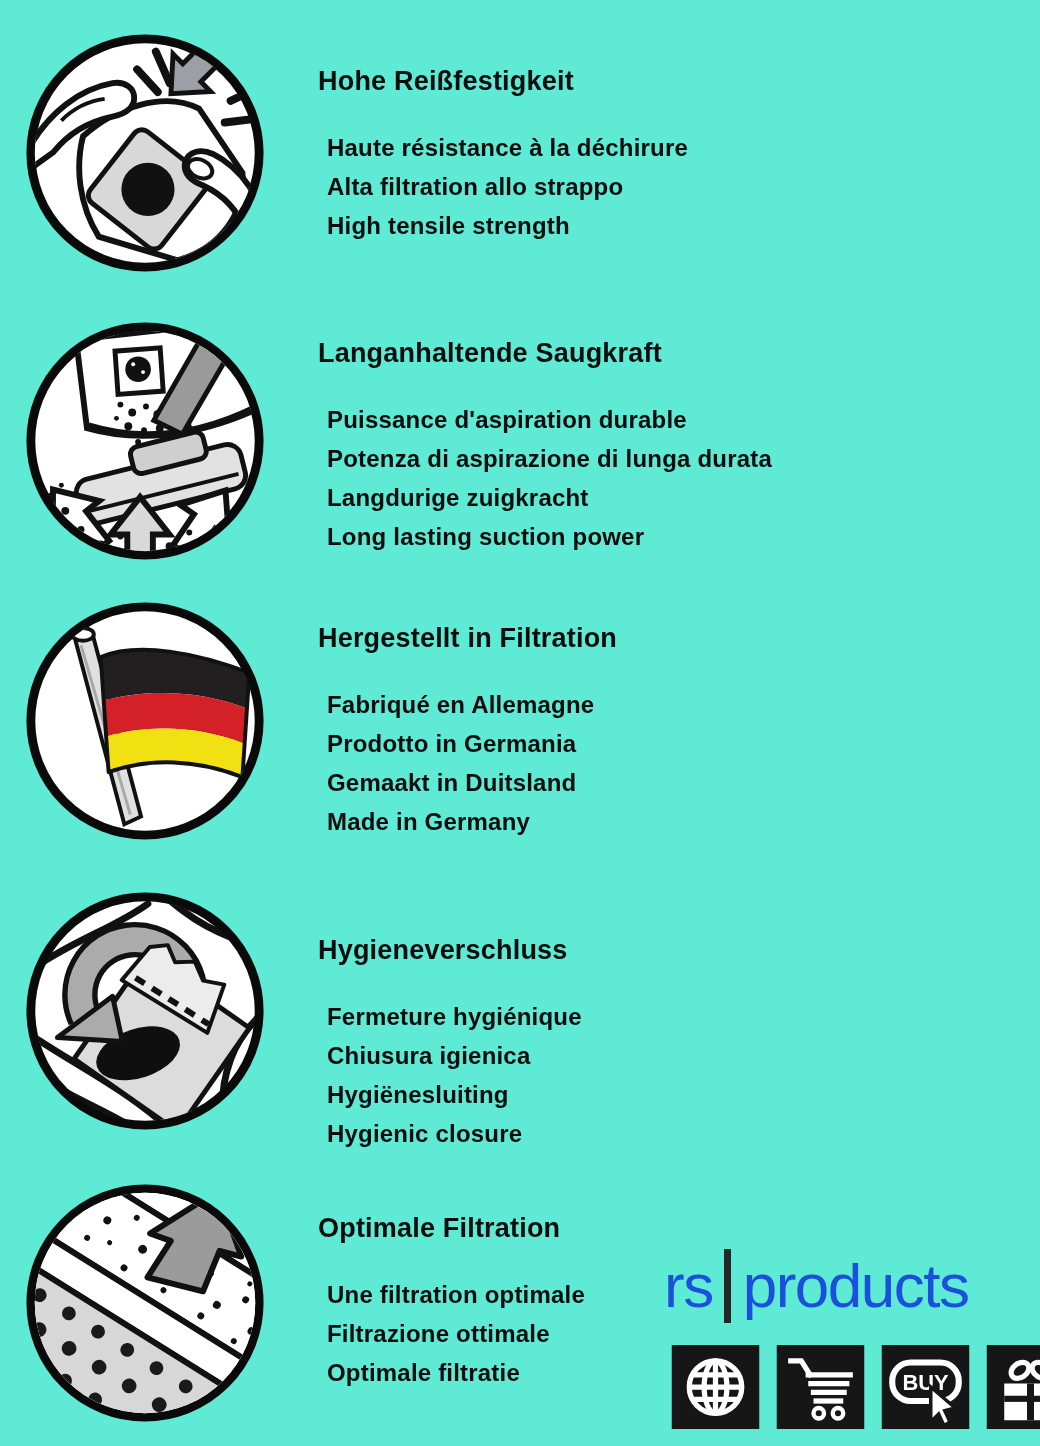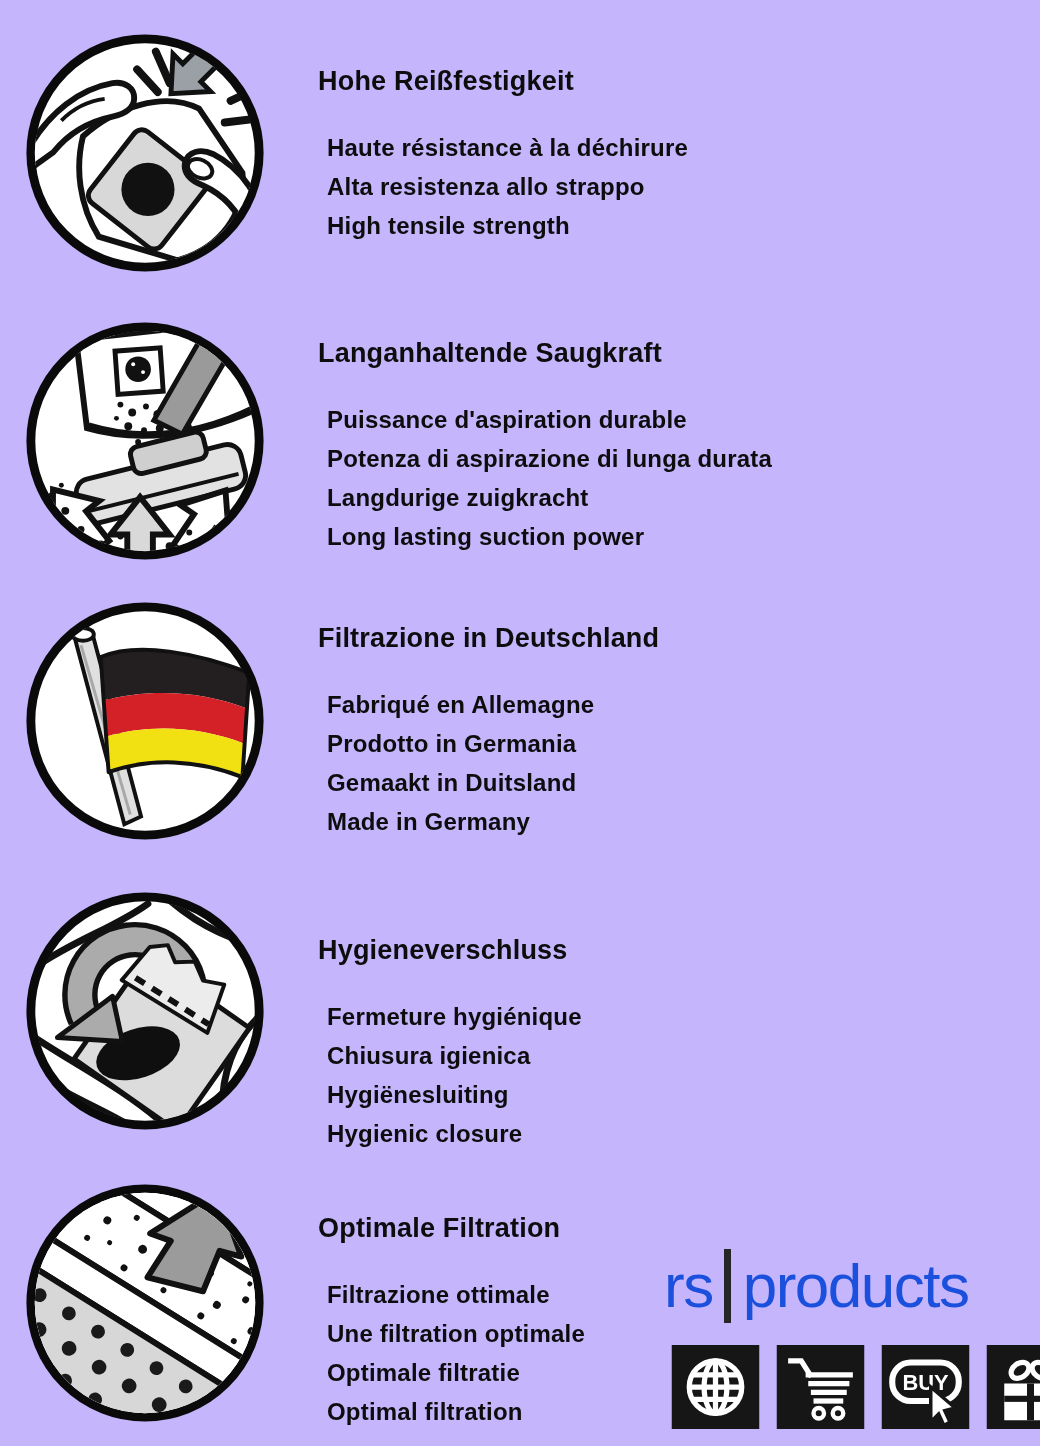--- a/index.html
+++ b/index.html
@@ -1,18 +1,18 @@
 <!DOCTYPE html>
 <html><head>
 <meta charset="utf-8">
 <style>
   * { box-sizing: border-box; }
   html,body { margin:0; padding:0; background:#ffffff; }
   body { font-family:"Liberation Sans", sans-serif; }
-  .page { position:relative; width:1040px; height:1446px; background:#c4b5fd; overflow:hidden; }
+  .page { position:relative; width:1040px; height:1446px; background:#5eead4; overflow:hidden; }
 
   .circle-icon { position:absolute; left:22px; width:246px; height:246px; }
   .circle-icon svg { width:100%; height:100%; display:block; }
 
   .feature-text { position:absolute; left:318px; width:660px; }
   .feature-title { font-size:27px; font-weight:bold; color:#0d0d0d; margin:0 0 36px 0; line-height:31px; letter-spacing:0.2px; }
   .feature-line { font-size:24px; font-weight:bold; color:#0d0d0d; margin:9px; line-height:30px; letter-spacing:0.2px; }
 
   .brand { position:absolute; left:664px; top:1246px; display:flex; align-items:center; height:80px; }
   .brand-text { font-size:62px; font-weight:normal; color:#1b50dc; letter-spacing:-1.5px; line-height:1; }
@@ -51,21 +51,21 @@
         <path d="M136,22 L150,54" stroke="#111" stroke-width="8" stroke-linecap="round"></path>
         <path d="M117,40 L138,63" stroke="#111" stroke-width="8" stroke-linecap="round"></path>
         <path d="M212,72 L242,58" stroke="#111" stroke-width="8" stroke-linecap="round"></path>
         <path d="M206,94 L240,90" stroke="#111" stroke-width="8" stroke-linecap="round"></path>
       </g>
     </svg>
   </div>
   <div class="feature-text" style="top:66px">
     <h2 class="feature-title">Hohe Reißfestigkeit</h2>
     <p class="feature-line">Haute résistance à la déchirure</p>
-    <p class="feature-line">Alta resistenza allo strappo</p>
+    <p class="feature-line">Alta filtration allo strappo</p>
     <p class="feature-line">High tensile strength</p>
   </div>
 
   <div class="circle-icon" style="top:318px">
     <svg viewBox="0 0 250 250">
       <defs>
           <clipPath id="c2">
             <circle cx="125" cy="125" r="112"></circle>
           </clipPath>
         </defs>
@@ -146,21 +146,21 @@
         <path d="M60,48 L110,220" stroke="#a8a8a8" stroke-width="3"></path>
         <ellipse cx="62" cy="37" rx="11" ry="6.5" fill="#fff" stroke="#111" stroke-width="4"></ellipse>
         <path d="M80,60 C118,44 178,56 231,76 L228,112 C182,94 128,92 83,104 Z" fill="#231f20"></path>
         <path d="M83,104 C128,92 182,94 228,112 L226,148 C180,130 128,128 85,141 Z" fill="#d42027"></path>
         <path d="M85,141 C128,128 180,130 226,148 L224,182 C178,164 130,162 88,177 Z" fill="#f2e112"></path>
         <path d="M80,60 C118,44 178,56 231,76 L224,182 C178,164 130,162 88,177 Z" fill="none" stroke="#111" stroke-width="4" stroke-linejoin="round"></path>
       </g>
     </svg>
   </div>
   <div class="feature-text" style="top:623px">
-    <h2 class="feature-title">Filtrazione in Deutschland</h2>
+    <h2 class="feature-title">Hergestellt in Filtration</h2>
     <p class="feature-line">Fabriqué en Allemagne</p>
     <p class="feature-line">Prodotto in Germania</p>
     <p class="feature-line">Gemaakt in Duitsland</p>
     <p class="feature-line">Made in Germany</p>
   </div>
 
   <div class="circle-icon" style="top:888px">
     <svg viewBox="0 0 250 250">
       <defs>
           <clipPath id="c4">
@@ -270,24 +270,23 @@
           </g>
         </g>
         <g transform="translate(180,60) rotate(30)">
           <path d="M-26,60 L-24,16 L-46,20 L-8,-52 L46,-6 L24,0 L30,44 Z" fill="#9b9b9b" stroke="#111" stroke-width="6" stroke-linejoin="round"></path>
         </g>
       </g>
     </svg>
   </div>
   <div class="feature-text" style="top:1213px">
     <h2 class="feature-title">Optimale Filtration</h2>
+    <p class="feature-line">Une filtration optimale</p>
     <p class="feature-line">Filtrazione ottimale</p>
-    <p class="feature-line">Une filtration optimale</p>
     <p class="feature-line">Optimale filtratie</p>
-    <p class="feature-line">Optimal filtration</p>
   </div>
 
   <div class="brand">
     <span class="brand-text">rs</span>
     <span class="brand-bar"></span>
     <span class="brand-text">products</span>
   </div>
 
   <div class="icons-row">
     <button class="app-icon">

